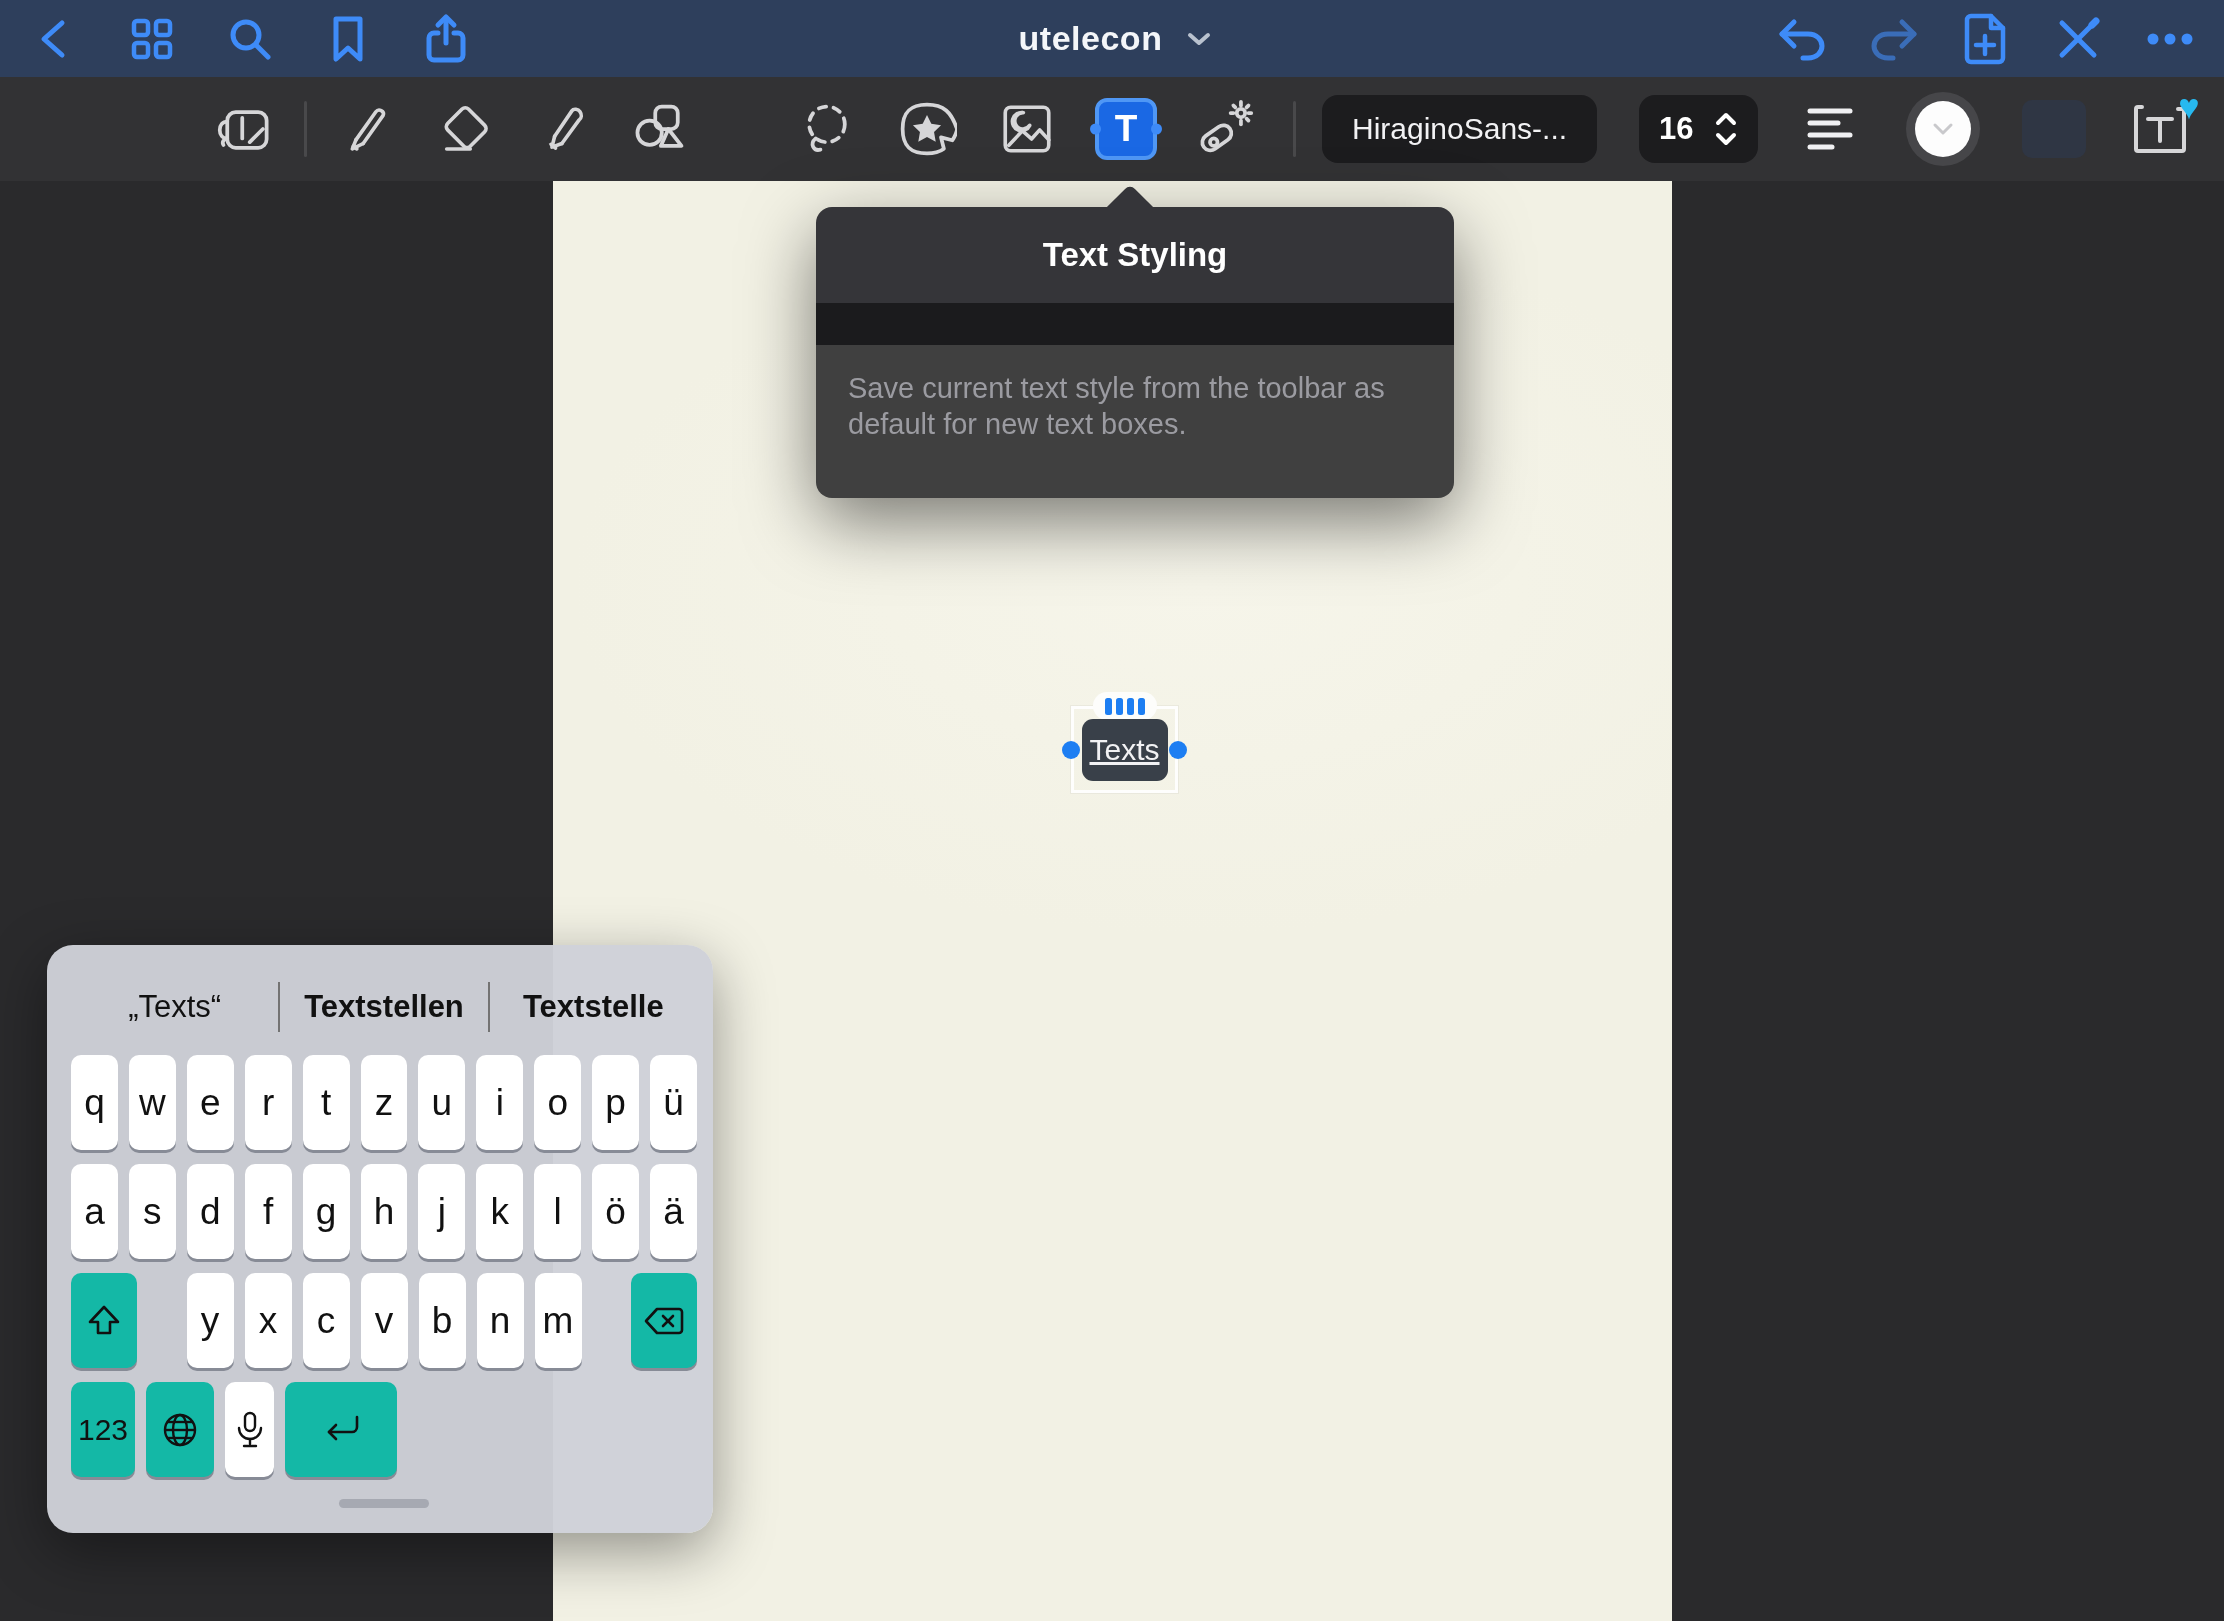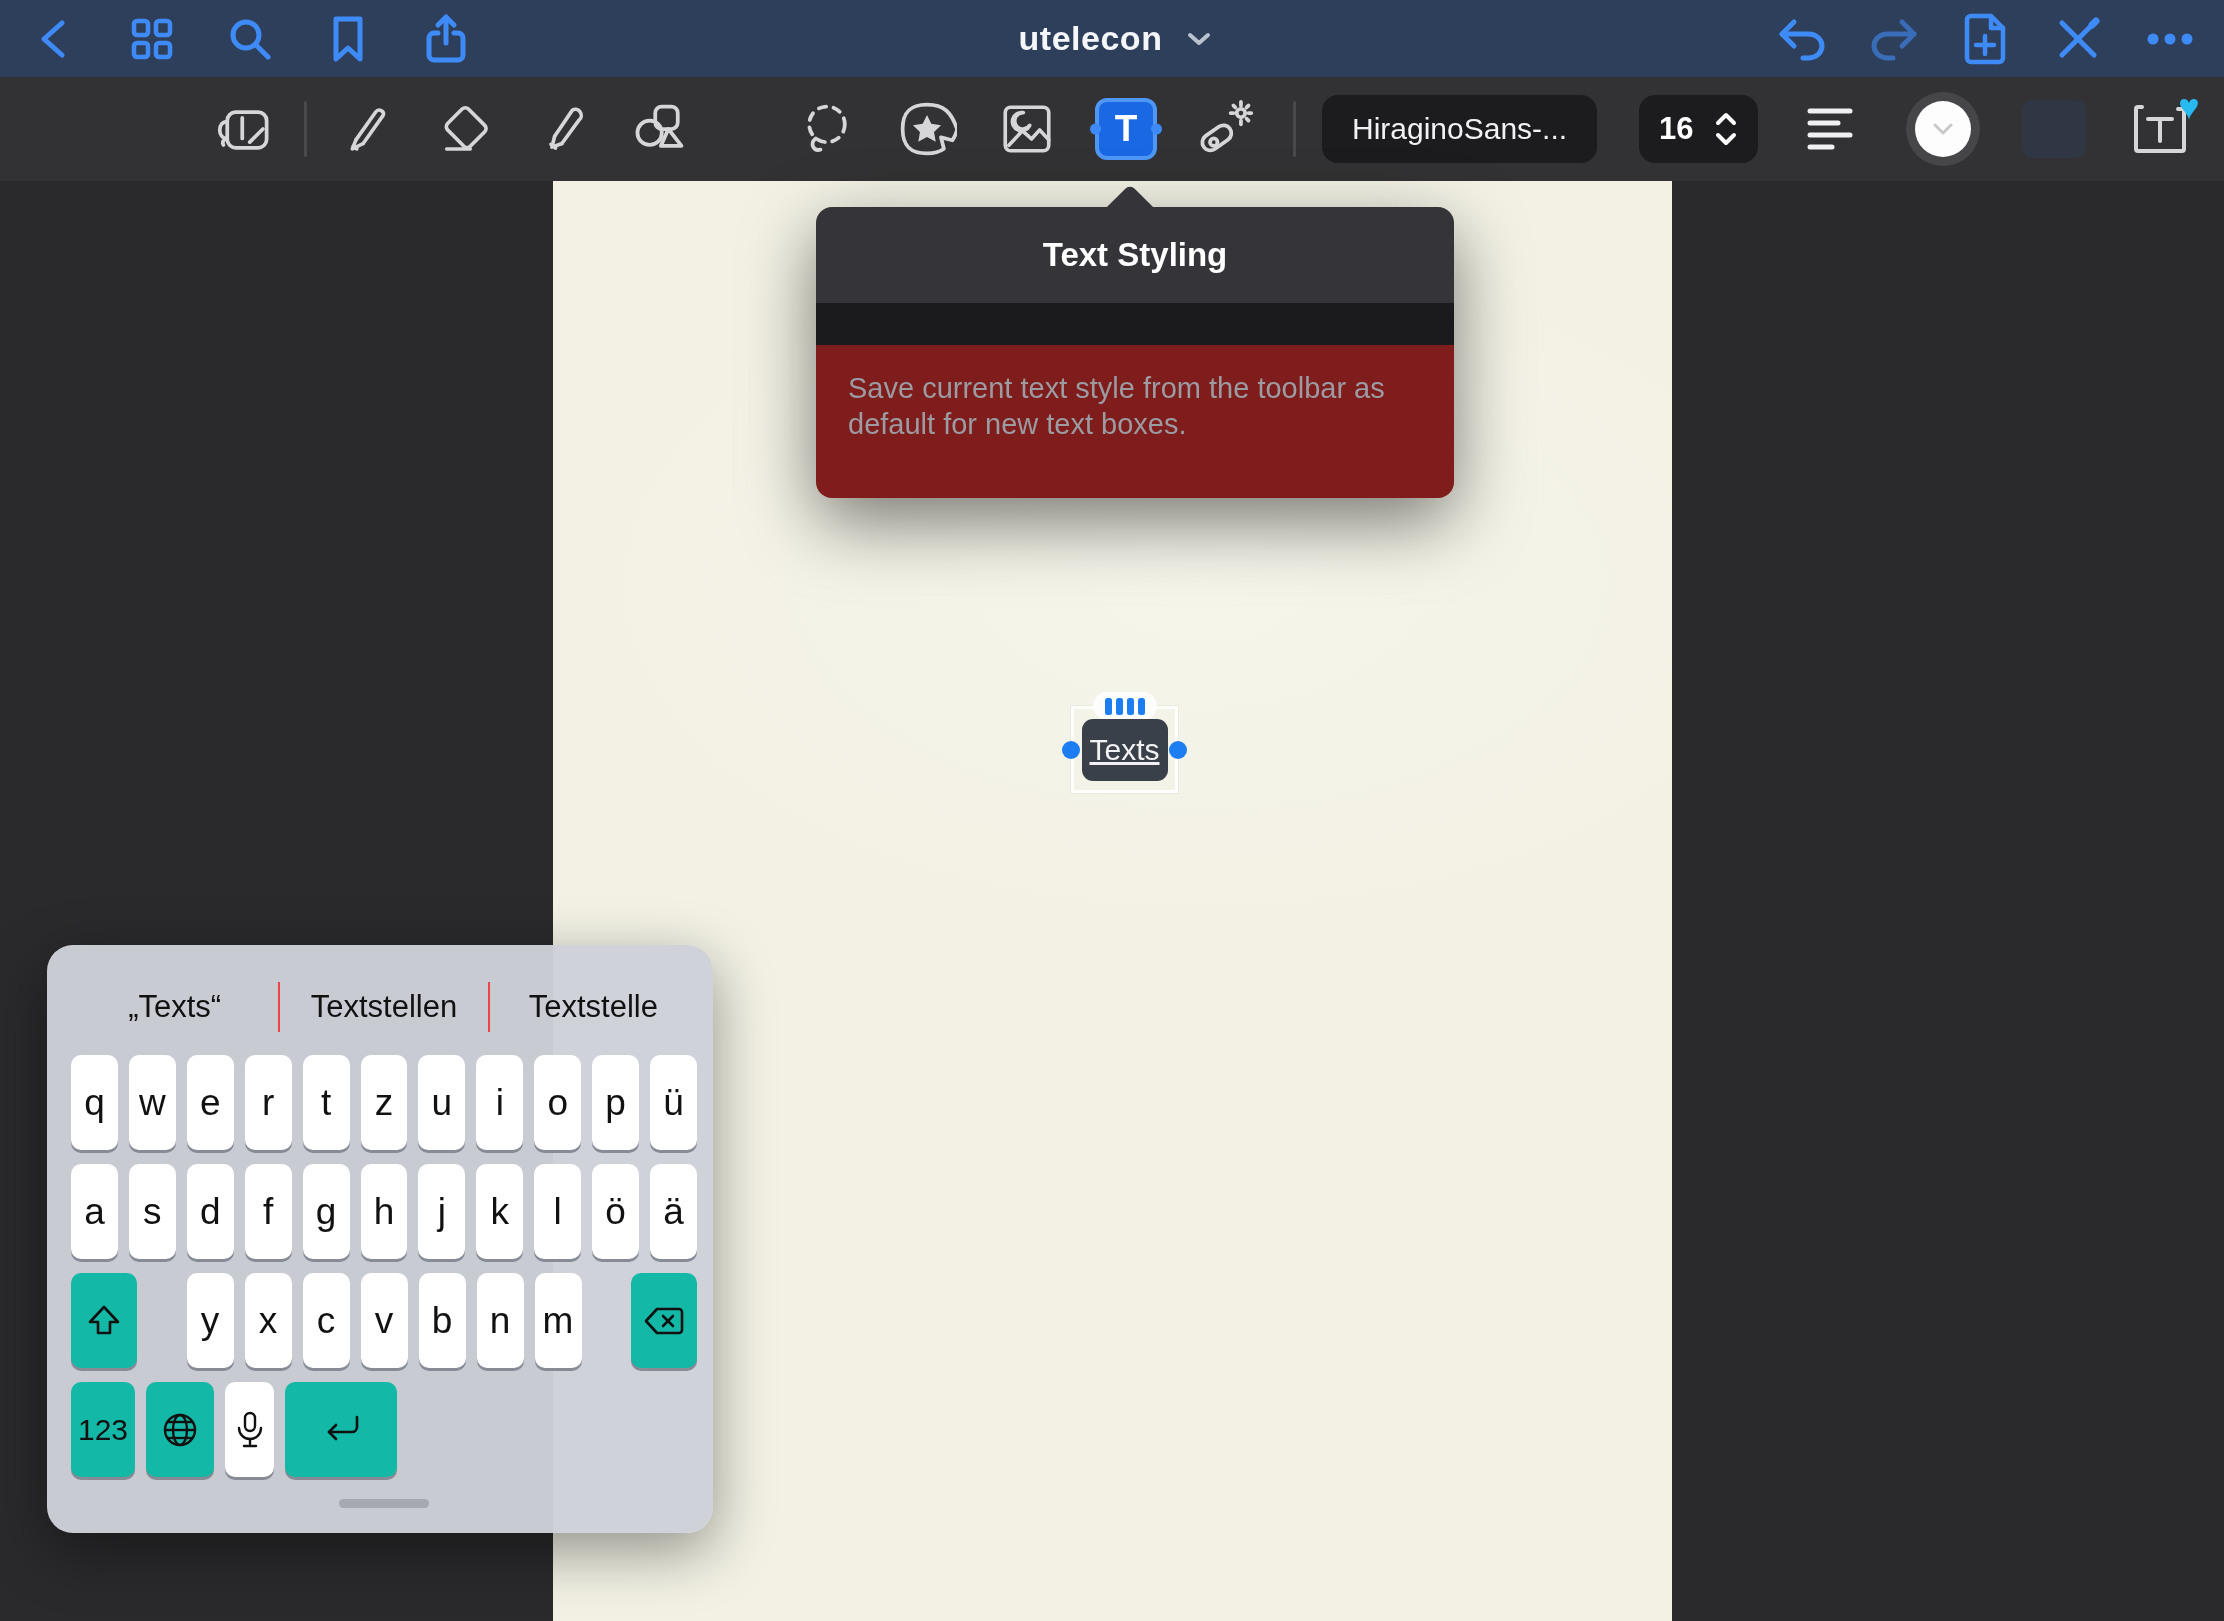--- a/index.html
+++ b/index.html
@@ -67,21 +67,21 @@
   .popover-arrow {
     position:absolute; top:-16px; left:297px; width:34px; height:34px; background:#353539;
     transform:rotate(45deg); border-radius:7px 0 0 0;
   }
   .popover-body { border-radius:16px; overflow:hidden; position:relative; }
   .popover-header { height:96px; background:#353539; display:flex; align-items:center; justify-content:center; }
   .popover-title { color:#ffffff; font-size:33px; font-weight:bold; }
   .popover-band { height:42px; background:#1b1b1d; }
   .popover-save { height:98px; background:#323236; display:flex; align-items:center; justify-content:center; cursor:pointer; }
   .popover-save-label { color:#ffffff; font-size:35px; }
-  .popover-desc { background:#7f1d1d; padding:26px 32px 56px 32px; }
+  .popover-desc { background:#404040; padding:26px 32px 56px 32px; }
   .popover-desc-text { color:#9b9ba1; font-size:29px; line-height:1.23; }
 
   
   .textbox { position:absolute; left:1071px; top:525px; width:107px; height:87px;
              border:3px solid rgba(255,255,255,.9); box-shadow:0 0 0 1px rgba(0,0,0,.04); cursor:pointer; }
   .textbox-label {
     position:absolute; left:50%; top:50%; transform:translate(-50%,-50%);
     width:86px; height:62px; background:#394049; border-radius:11px;
     display:flex; align-items:center; justify-content:center;
     color:#f2f2f4; font-size:30px;text-decoration:underline;
@@ -97,21 +97,21 @@
 
   
   .keyboard {
     position:absolute; left:47px; top:764px; width:666px; height:588px;
     background:rgba(206,209,216,.97); border-radius:26px;
     box-shadow:0 18px 60px rgba(0,0,0,.4); padding:14px 16px 0 24px;
   }
   .kb-suggestions { height:96px; display:flex; align-items:center; }
   .kb-suggestion { flex:1; text-align:center; color:#111; font-size:31px; height:50px; line-height:50px;
                    overflow:hidden; cursor:pointer; }
-  .kb-suggestion + .kb-suggestion { border-left:2px solid #ef4444; }
+  .kb-suggestion + .kb-suggestion { border-left:2px solid #737373;font-weight:bold; }
   .kb-row { display:flex; gap:11px; margin-bottom:14px; height:95px; }
   .key {
     flex:1; background:#ffffff; border-radius:10px; box-shadow:0 3px 0 #878b96;
     display:flex; align-items:center; justify-content:center;
     color:#111; font-size:37px; cursor:pointer;
   }
   .key-gray { background:#14b8a6; }
   .key-fix { flex:0 0 auto; }
   .kb-spacer { flex:1 1 0; max-width:52px; }
   .row3 .key-letter { flex:0 0 47px; }

